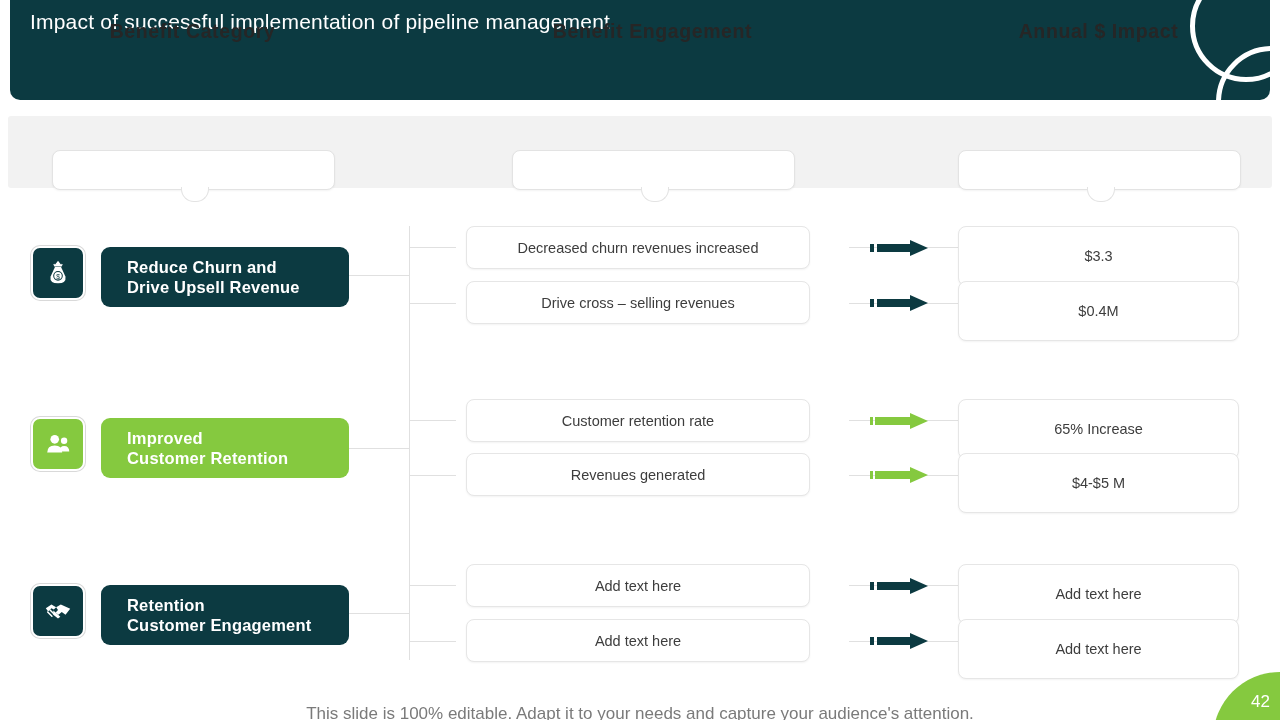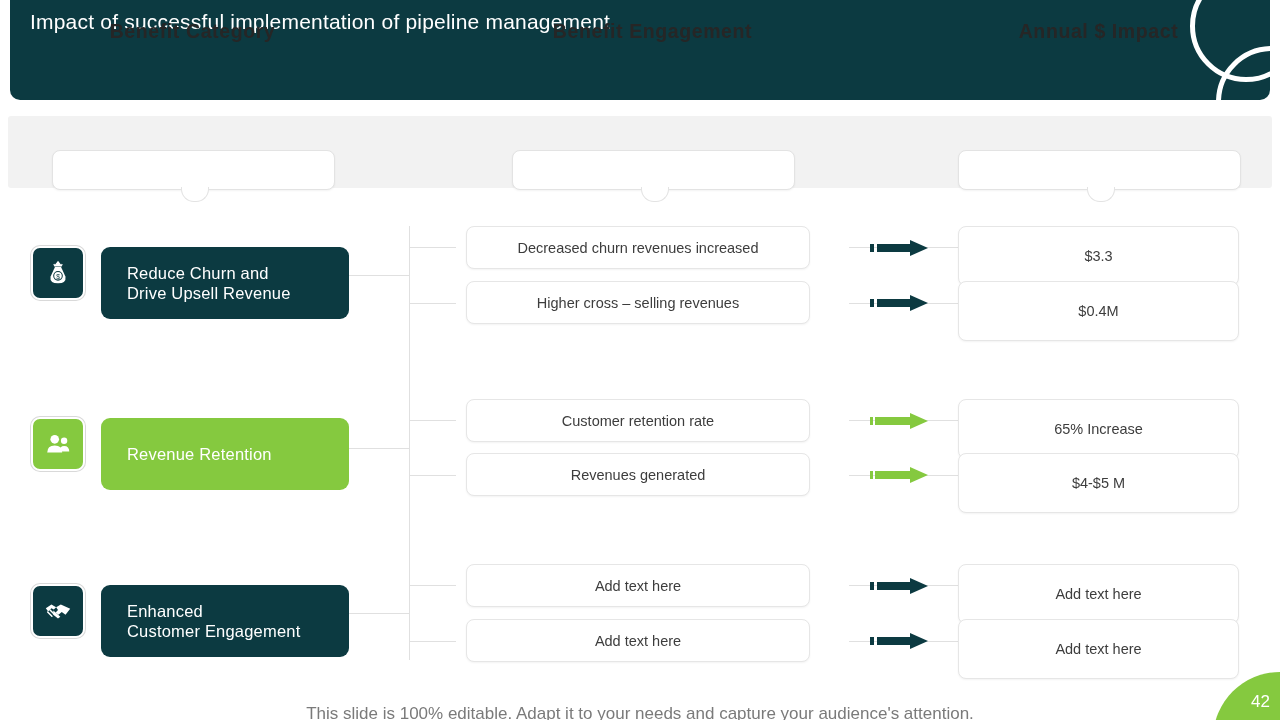--- a/index.html
+++ b/index.html
@@ -143,30 +143,30 @@
     display: flex;
     align-items: center;
     justify-content: center;
   }
   .cat-icon.dark  { background: #0C3A41; }
   .cat-icon.green { background: #85C93F; }
 
   .cat-box {
     position: absolute;
     width: 248px;
-    height: 72px;
+    height: 60px;
     border-radius: 9px;
     display: flex;
     flex-direction: column;
     justify-content: center;
     padding-left: 26px;
     box-sizing: border-box;
     color: #ffffff;
     font-size: 16.5px;
-    font-weight: normal;
+    font-weight: bold;
     line-height: 20px;
     letter-spacing: 0.2px;
   }
   .cat-box.dark  { background: #0C3A41; }
   .cat-box.green { background: #85C93F; }
 
   
   .cell {
     position: absolute;
     border: 1px solid #E6E6E6;
@@ -268,21 +268,21 @@
     <path d="M13 9 L19 9 L24 20 Q25 27 16 27 Q7 27 8 20 Z" fill="#ffffff"></path>
     <circle cx="16" cy="19" r="4.6" fill="none" stroke="#0C3A41" stroke-width="1.1"></circle>
     <text x="16" y="22.3" font-size="7" fill="#0C3A41" text-anchor="middle" font-family="Liberation Sans, sans-serif">$</text>
   </svg>
 </div>
 <div class="cat-box dark" style="left:101px; top:247px;">
   <span>Reduce Churn and</span>
   <span>Drive Upsell Revenue</span>
 </div>
 <div class="cell desc" style="top:226px;">Decreased churn  revenues  increased</div>
-<div class="cell desc" style="top:281px;">Higher cross – selling revenues</div>
+<div class="cell desc" style="top:281px;">Drive cross – selling revenues</div>
 <div class="cell impact" style="top:226px;">$3.3</div>
 <div class="cell impact" style="top:281px;">$0.4M</div>
 <div class="arrow" style="left:870px; top:238px;">
   <svg width="64" height="20" viewBox="0 0 64 20">
       <rect x="0" y="6" width="4" height="8" fill="#0C3A41"></rect>
       <rect x="7" y="6" width="35" height="8" fill="#0C3A41"></rect>
       <polygon points="40,2 58,10 40,18" fill="#0C3A41"></polygon>
     </svg>
 </div>
 <div class="arrow" style="left:870px; top:293px;">
@@ -295,21 +295,22 @@
 
 <div class="cat-icon green" style="left:31px; top:417px;">
   <svg width="30" height="30" viewBox="0 0 32 32">
     <circle cx="12.5" cy="11" r="4.6" fill="#ffffff"></circle>
     <path d="M4.5 25 Q4.5 17.5 12.5 17.5 Q20.5 17.5 20.5 25 Z" fill="#ffffff"></path>
     <circle cx="22.5" cy="12.5" r="3.4" fill="#ffffff"></circle>
     <path d="M17.5 24 Q17.5 18 22.5 18 Q28 18 28 24 Z" fill="#ffffff"></path>
   </svg>
 </div>
 <div class="cat-box green" style="left:101px; top:418px;">
-  <span>Revenue Retention</span>
+  <span>Improved</span>
+  <span>Customer Retention</span>
 </div>
 <div class="cell desc" style="top:399px;">Customer retention rate</div>
 <div class="cell desc" style="top:453px;">Revenues  generated</div>
 <div class="cell impact" style="top:399px;">65% Increase</div>
 <div class="cell impact" style="top:453px;">$4-$5 M</div>
 <div class="arrow" style="left:870px; top:411px;">
   <svg width="64" height="20" viewBox="0 0 64 20">
       <rect x="0" y="6" width="3" height="8" fill="#85C93F"></rect>
       <rect x="5" y="6" width="37" height="8" fill="#85C93F"></rect>
       <polygon points="40,2 58,10 40,18" fill="#85C93F"></polygon>
@@ -325,21 +326,21 @@
 
 <div class="cat-icon dark" style="left:31px; top:584px;">
   <svg width="30" height="30" viewBox="0 0 32 32">
     <path d="M3 13 L9 9 L14 12 L11.5 14.5 L9 13 L5.5 16.5 Z" fill="#ffffff"></path>
     <path d="M14 12 L19 9 L29 13.5 L24 20 L20 17 L16.5 20 L13.5 17.5 L16 15 Z" fill="#ffffff"></path>
     <path d="M11 15.5 L15 19 L18.5 22 L16 24 L11 20 Z" fill="#ffffff"></path>
     <path d="M5 17 L9.5 21.5 M7.5 15 L12 19.5" stroke="#ffffff" stroke-width="1.6" stroke-linecap="round"></path>
   </svg>
 </div>
 <div class="cat-box dark" style="left:101px; top:585px;">
-  <span>Enhanced</span>
+  <span>Retention</span>
   <span>Customer Engagement</span>
 </div>
 <div class="cell desc" style="top:564px;">Add text here</div>
 <div class="cell desc" style="top:619px;">Add text here</div>
 <div class="cell impact" style="top:564px;">Add text here</div>
 <div class="cell impact" style="top:619px;">Add text here</div>
 <div class="arrow" style="left:870px; top:576px;">
   <svg width="64" height="20" viewBox="0 0 64 20">
       <rect x="0" y="6" width="4" height="8" fill="#0C3A41"></rect>
       <rect x="7" y="6" width="35" height="8" fill="#0C3A41"></rect>

